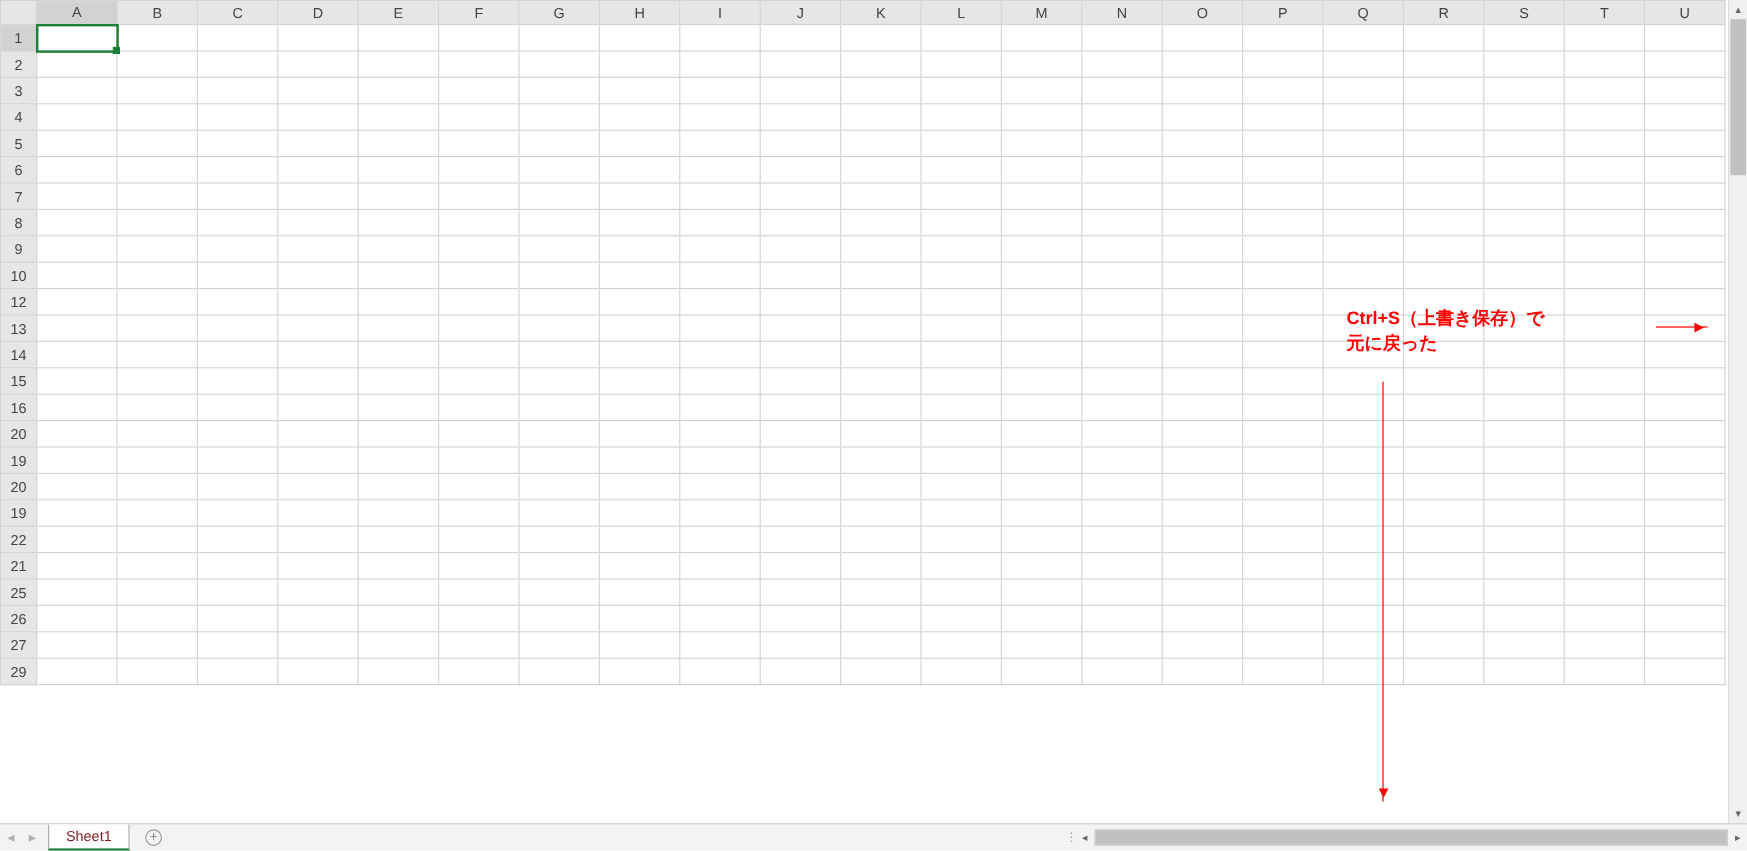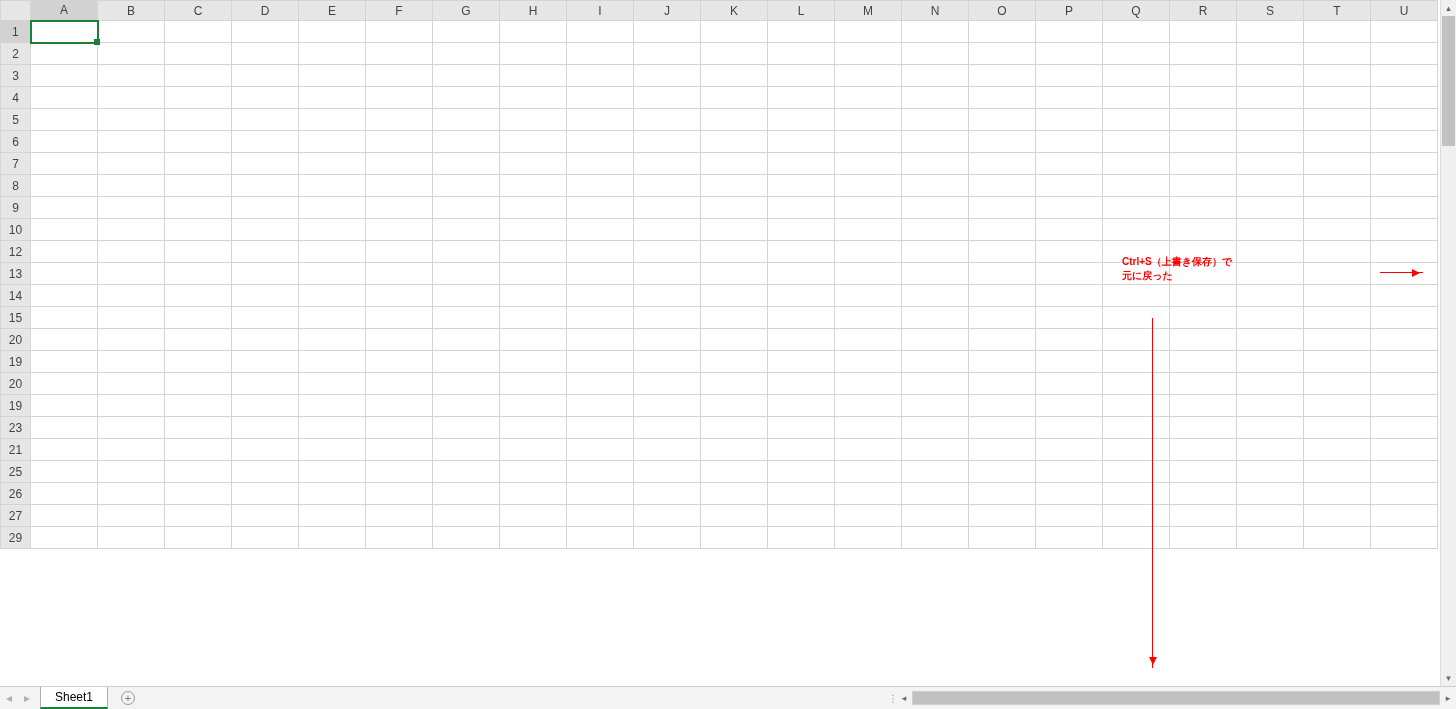--- a/index.html
+++ b/index.html
@@ -14,37 +14,37 @@
 .grid td { height: 22px; width: 67px; }
 .grid thead th:first-child { width: 30px; }
 .grid td.sel { outline: 2px solid #1a7f37; outline-offset: -1px; position: relative; }
 .grid td.sel::after { content: ""; position: absolute; right: -3px; bottom: -3px; width: 6px; height: 6px; background: #1a7f37; }
 
 .grid thead th.sel-col, .grid tbody th.sel-row { background: #d2d2d2; }
 .grid thead th.sel-col { border-bottom: 2px solid #1a7f37; }
 .grid tbody th.sel-row { border-right: 2px solid #1a7f37; }
 
 
-.anno { position: absolute; color: #ff0000; font-size: 10px; font-weight: bold; line-height: 1.4; white-space: nowrap; pointer-events: none; }
+.anno { position: absolute; color: #ff0000; font-size: 15px; font-weight: bold; line-height: 1.4; white-space: nowrap; pointer-events: none; }
 .arrow-h { position: absolute; height: 0; border-top: 1px solid #ff0000; }
 .arrow-h::after { content: ""; position: absolute; right: -1px; top: -4px; border: 4px solid transparent; border-left: 8px solid #ff0000; }
 .arrow-v { position: absolute; width: 0; border-left: 1px solid #ff0000; }
 .arrow-v::after { content: ""; position: absolute; left: -4px; bottom: -1px; border: 4px solid transparent; border-top: 8px solid #ff0000; }
 
 
 .vscroll { position: absolute; right: 0; top: 0; width: 16px; bottom: 23px; background: #f0f0f0; border-left: 1px solid #dcdcdc; }
 .vscroll .btn { height: 16px; display: flex; align-items: center; justify-content: center; font-size: 9px; color: #666; cursor: pointer; }
 .vscroll .track { position: absolute; top: 16px; bottom: 16px; left: 0; right: 0; }
 .vscroll .thumb { position: absolute; top: 0; left: 1px; right: 1px; height: 130px; background: #c1c1c1; border-radius: 0; cursor: pointer; }
 .vscroll .btn.down { position: absolute; bottom: 0; left: 0; right: 0; }
 
 
 .tabbar { position: absolute; left: 0; right: 0; bottom: 0; height: 23px; background: #f3f3f3; border-top: 1px solid #d0d0d0; display: flex; align-items: stretch; font-size: 12px; }
 .tabbar .navbtn { width: 18px; display: flex; align-items: center; justify-content: center; color: #b0b0b0; cursor: pointer; }
-.tabbar .tab { padding: 0 14px; background: #fff; border: 1px solid #aeaeae; border-top: none; border-bottom: 2px solid #1a7f37; display: flex; align-items: center; color: #000000; margin-left: 4px; cursor: pointer; }
+.tabbar .tab { padding: 0 14px; background: #fff; border: 1px solid #aeaeae; border-top: none; border-bottom: 2px solid #1a7f37; display: flex; align-items: center; color: #7f1d1d; margin-left: 4px; cursor: pointer; }
 .tabbar .add { width: 24px; display: flex; align-items: center; justify-content: center; color: #777; margin-left: 8px; cursor: pointer; }
 .tabbar .add span { display: inline-flex; width: 14px; height: 14px; border: 1px solid #9a9a9a; border-radius: 50%; align-items: center; justify-content: center; font-size: 11px; line-height: 1; }
 .tabbar .spacer { flex: 1; }
 .tabbar .drag { width: 8px; display: flex; align-items: center; justify-content: center; color: #9a9a9a; font-size: 10px; letter-spacing: -2px; }
 .tabbar .hscroll { width: 560px; display: flex; align-items: center; }
 .tabbar .hscroll .btn { width: 16px; text-align: center; color: #666; font-size: 9px; cursor: pointer; }
 .tabbar .hscroll .track { flex: 1; height: 14px; background: #e6e6e6; border: 1px solid #cfcfcf; position: relative; cursor: pointer; }
 .tabbar .hscroll .thumb { position: absolute; left: 0; top: 0; bottom: 0; width: 100%; background: #c1c1c1; }
 </style>
 </head>
@@ -409,20 +409,44 @@
           <td class=""></td>
           <td class=""></td>
           <td class=""></td>
           <td class=""></td>
           <td class=""></td>
           <td class=""></td>
           <td class=""></td>
           <td class=""></td>
         </tr>
         <tr>
+          <th class="">16</th>
+          <td class=""></td>
+          <td class=""></td>
+          <td class=""></td>
+          <td class=""></td>
+          <td class=""></td>
+          <td class=""></td>
+          <td class=""></td>
+          <td class=""></td>
+          <td class=""></td>
+          <td class=""></td>
+          <td class=""></td>
+          <td class=""></td>
+          <td class=""></td>
+          <td class=""></td>
+          <td class=""></td>
+          <td class=""></td>
+          <td class=""></td>
+          <td class=""></td>
+          <td class=""></td>
+          <td class=""></td>
+          <td class=""></td>
+        </tr>
+        <tr>
           <th class="">20</th>
           <td class=""></td>
           <td class=""></td>
           <td class=""></td>
           <td class=""></td>
           <td class=""></td>
           <td class=""></td>
           <td class=""></td>
           <td class=""></td>
           <td class=""></td>
@@ -505,21 +529,21 @@
           <td class=""></td>
           <td class=""></td>
           <td class=""></td>
           <td class=""></td>
           <td class=""></td>
           <td class=""></td>
           <td class=""></td>
           <td class=""></td>
         </tr>
         <tr>
-          <th class="">23</th>
+          <th class="">22</th>
           <td class=""></td>
           <td class=""></td>
           <td class=""></td>
           <td class=""></td>
           <td class=""></td>
           <td class=""></td>
           <td class=""></td>
           <td class=""></td>
           <td class=""></td>
           <td class=""></td>

